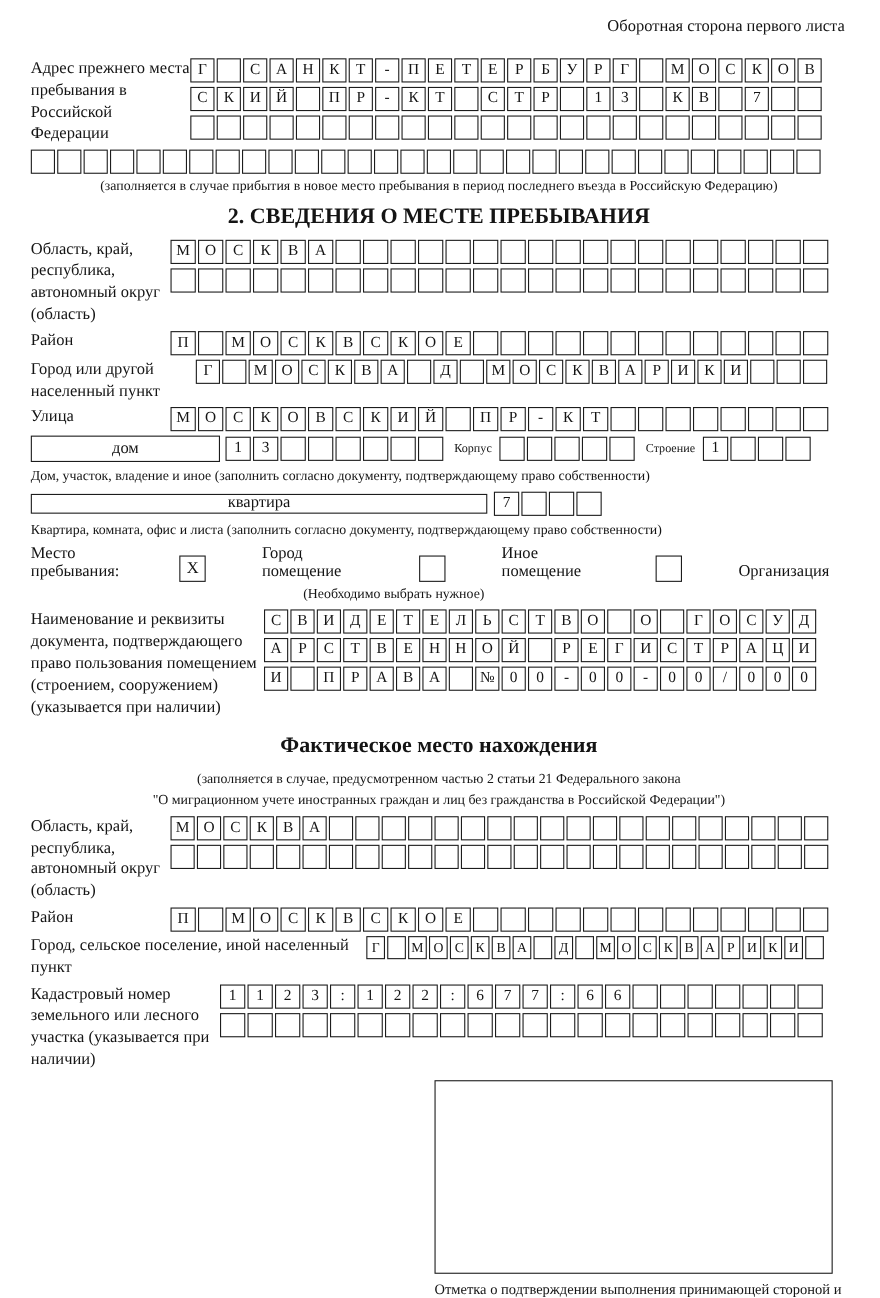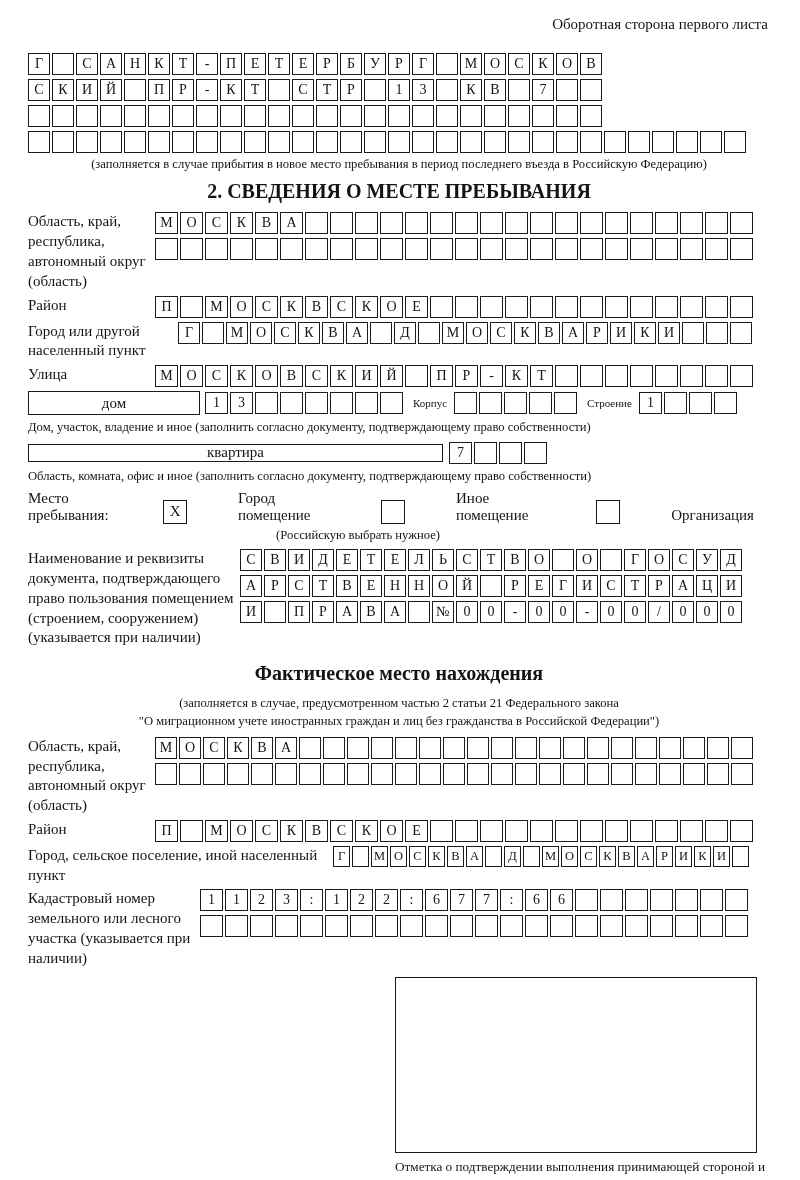--- a/index.html
+++ b/index.html
@@ -49,20 +49,21 @@
                 font-size:13.2px;line-height:1.4;}
 </style>
 </head>
 <body>
 
 <div class="page">
 
   <div class="header-note">Оборотная сторона первого листа</div>
 
   <div class="frow">
+    <div class="flabel w145">Адрес прежнего места пребывания в Российской Федерации</div>
     <div class="cellcol">
       <div class="cellrow cw19">
           <span class="cell">Г</span>
           <span class="cell"></span>
           <span class="cell">С</span>
           <span class="cell">А</span>
           <span class="cell">Н</span>
           <span class="cell">К</span>
           <span class="cell">Т</span>
           <span class="cell">-</span>
@@ -353,32 +354,32 @@
 
   <div class="houserow">
     <div class="widebox aptbox">квартира</div>
     <div class="cellrow">
         <span class="cell">7</span>
         <span class="cell"></span>
         <span class="cell"></span>
         <span class="cell"></span>
       </div>
   </div>
-  <div class="caption mb6">Область, комната, офис и иное (заполнить согласно документу, подтверждающему право собственности)</div>
+  <div class="caption mb6">Квартира, комната, офис и листа (заполнить согласно документу, подтверждающему право собственности)</div>
 
   <div class="stayrow">
     <span>Место пребывания:</span>
     <span class="checkbox">X</span>
     <span class="stayopt">Город помещение</span>
     <span class="checkbox"></span>
     <span class="stayopt">Иное помещение</span>
     <span class="checkbox"></span>
     <span class="stayopt">Организация</span>
   </div>
-  <div class="caption mb6" style="width:380px;margin-left:140px;text-align:center;">(Российскую выбрать нужное)</div>
+  <div class="caption mb6" style="width:380px;margin-left:140px;text-align:center;">(Необходимо выбрать нужное)</div>
 
   <div class="frow">
     <div class="flabel w212">Наименование и реквизиты документа, подтверждающего право пользования помещением (строением, сооружением) (указывается при наличии)</div>
     <div class="cellcol">
       <div class="cellrow cw19">
           <span class="cell">С</span>
           <span class="cell">В</span>
           <span class="cell">И</span>
           <span class="cell">Д</span>
           <span class="cell">Е</span>

